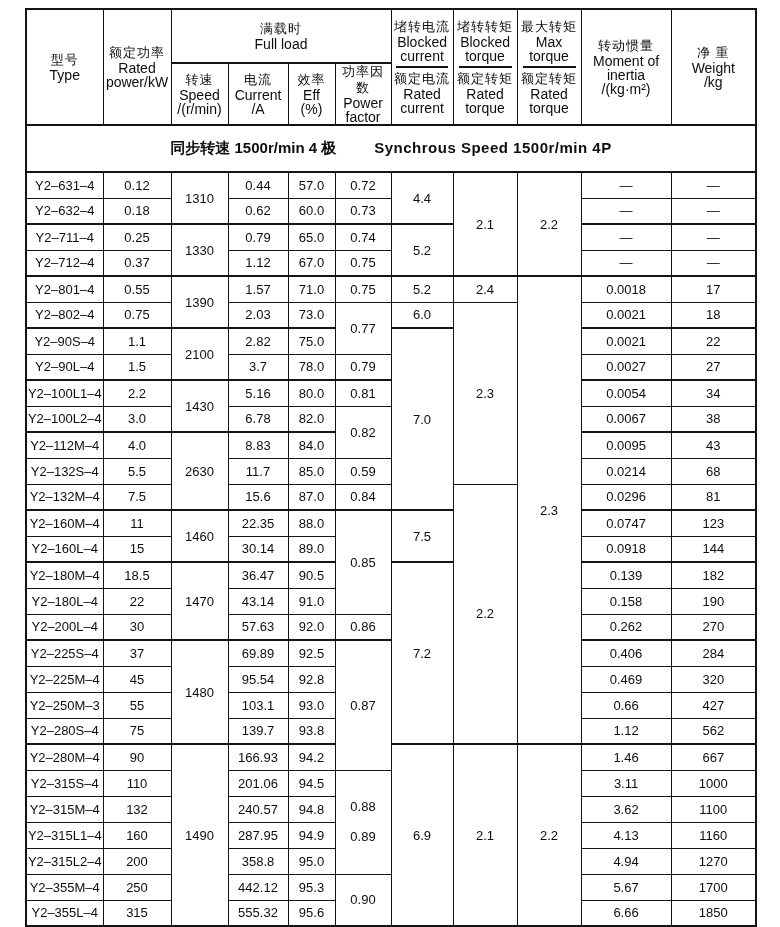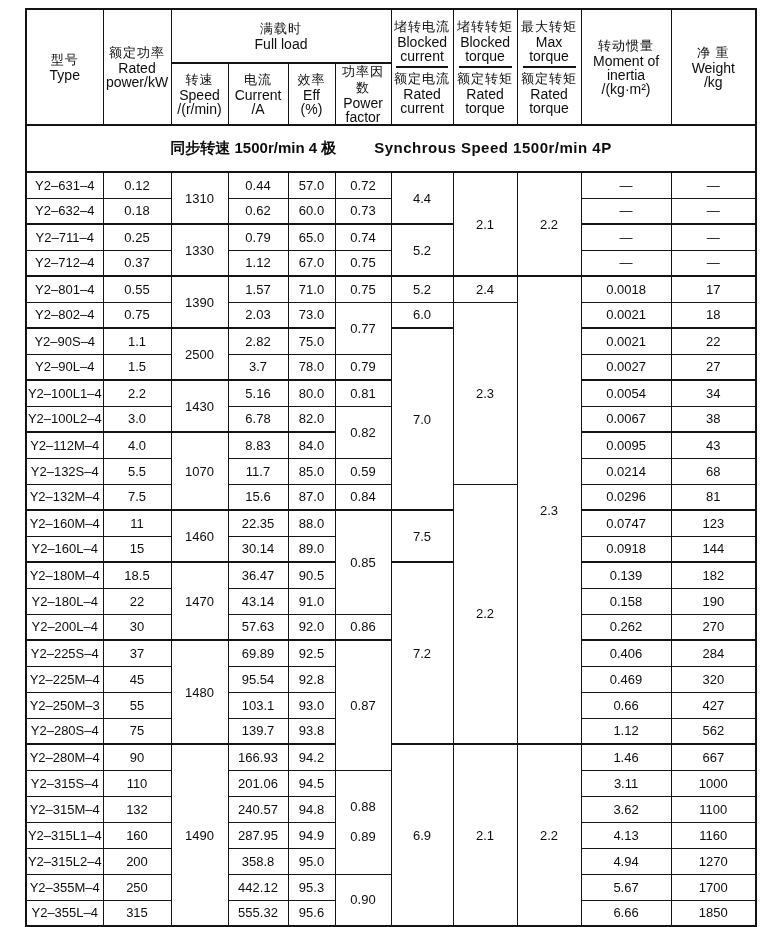--- a/index.html
+++ b/index.html
@@ -225,21 +225,21 @@
           <td class="cell-eff">73.0</td>
           <td rowspan="2" class="cell-pf">0.77</td>
           <td class="cell-bc">6.0</td>
           <td rowspan="7" class="cell-bt">2.3</td>
           <td class="cell-inertia">0.0021</td>
           <td class="cell-weight">18</td>
         </tr>
         <tr class="data-row group-start">
           <td class="cell-type">Y2–90S–4</td>
           <td class="cell-power">1.1</td>
-          <td rowspan="2" class="cell-speed">2500</td>
+          <td rowspan="2" class="cell-speed">2100</td>
           <td class="cell-current">2.82</td>
           <td class="cell-eff">75.0</td>
           <td rowspan="7" class="cell-bc">7.0</td>
           <td class="cell-inertia">0.0021</td>
           <td class="cell-weight">22</td>
         </tr>
         <tr class="data-row">
           <td class="cell-type">Y2–90L–4</td>
           <td class="cell-power">1.5</td>
           <td class="cell-current">3.7</td>
@@ -263,21 +263,21 @@
           <td class="cell-power">3.0</td>
           <td class="cell-current">6.78</td>
           <td class="cell-eff">82.0</td>
           <td rowspan="2" class="cell-pf">0.82</td>
           <td class="cell-inertia">0.0067</td>
           <td class="cell-weight">38</td>
         </tr>
         <tr class="data-row group-start">
           <td class="cell-type">Y2–112M–4</td>
           <td class="cell-power">4.0</td>
-          <td rowspan="3" class="cell-speed">1070</td>
+          <td rowspan="3" class="cell-speed">2630</td>
           <td class="cell-current">8.83</td>
           <td class="cell-eff">84.0</td>
           <td class="cell-inertia">0.0095</td>
           <td class="cell-weight">43</td>
         </tr>
         <tr class="data-row">
           <td class="cell-type">Y2–132S–4</td>
           <td class="cell-power">5.5</td>
           <td class="cell-current">11.7</td>
           <td class="cell-eff">85.0</td>

